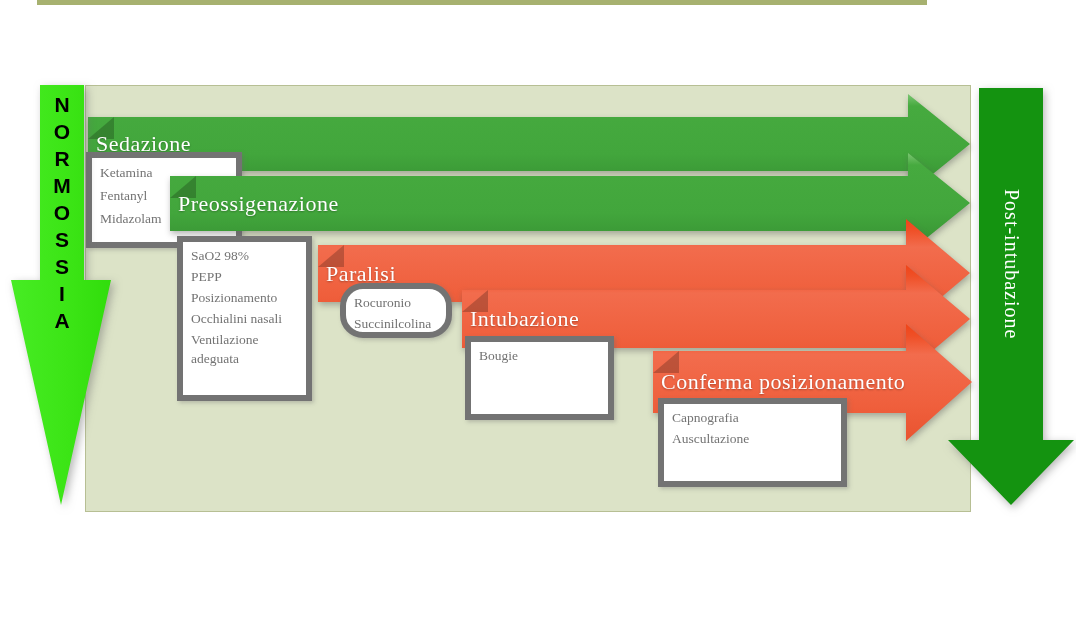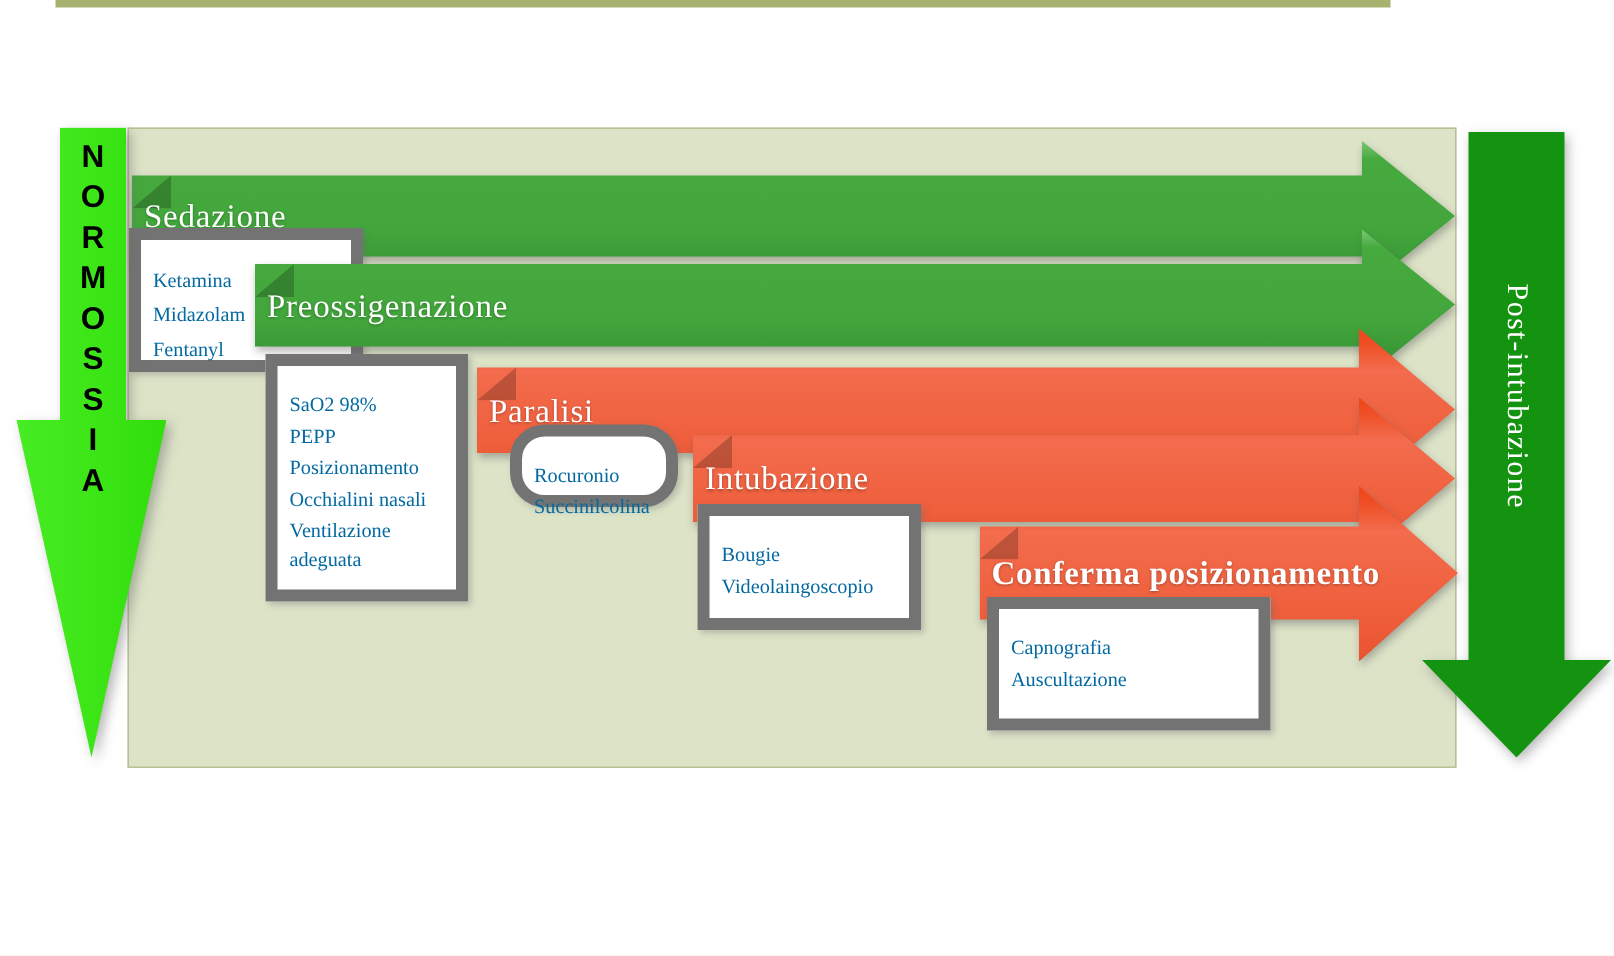--- a/index.html
+++ b/index.html
@@ -32,27 +32,27 @@
   .a2 .fold{top:23px;}  .a2 .step-label{top:23px;height:55px;}
 
   .a3{left:318px;top:219px;width:652px;height:108px;padding-left:26px;}
   .a3 .arrow-shape{clip-path:polygon(0 26px,588px 26px,588px 0,652px 54px,588px 108px,588px 83px,0 83px);}
   .a3 .fold{top:26px;}  .a3 .step-label{top:26px;height:57px;}
 
   .a4{left:462px;top:265px;width:508px;height:108px;}
   .a4 .arrow-shape{clip-path:polygon(0 25px,444px 25px,444px 0,508px 54px,444px 108px,444px 83px,0 83px);text-align:center;}
   .a4 .fold{top:25px;}  .a4 .step-label{top:25px;height:58px;}
 
-  .a5{left:653px;top:324px;width:319px;height:117px;font-weight:bold;}
+  .a5{left:653px;top:324px;width:319px;height:117px;}
   .a5 .arrow-shape{clip-path:polygon(0 27px,253px 27px,253px 0,319px 58px,253px 117px,253px 89px,0 89px);}
   .a5 .fold{top:27px;}  .a5 .step-label{top:27px;height:62px;}
 
   
-  .detail-box{position:absolute;background:#ffffff;border:8px solid #737373;box-sizing:border-box;
-              padding:16px 8px;color:#0369a1;font-size:13.5px;line-height:19px;
+  .detail-box{position:absolute;background:#ffffff;border:6px solid #737373;box-sizing:border-box;
+              padding:4px 8px;color:#737373;font-size:13.5px;line-height:19px;
               box-shadow:2px 2px 4px rgba(110,110,110,0.35);}
   .detail-box .item{margin:0 0 2px 0;}
   .b1{left:86px;top:152px;width:156px;height:96px;line-height:21px;}
   .b2{left:177px;top:222px;width:135px;height:165px;margin-top:14px;}
   .b3{left:340px;top:283px;width:112px;height:55px;border-radius:23px;}
   .b4{left:465px;top:336px;width:149px;height:84px;}
   .b5{left:658px;top:398px;width:189px;height:89px;}
 
   
   .normossia{position:absolute;left:11px;top:85px;width:100px;height:420px;
@@ -82,22 +82,22 @@
   <div class="panel"></div>
 
   <div class="arrow green a1">
     <div class="arrow-shape">
       <div class="fold"></div>
       <div class="step-label">Sedazione</div>
     </div>
   </div>
   <div class="detail-box b1">
     <div class="item">Ketamina</div>
+    <div class="item">Fentanyl</div>
     <div class="item">Midazolam</div>
-    <div class="item">Fentanyl</div>
   </div>
 
   <div class="arrow green a2">
     <div class="arrow-shape">
       <div class="fold"></div>
       <div class="step-label">Preossigenazione</div>
     </div>
   </div>
   <div class="detail-box b2">
     <div class="item">SaO2 98%</div>
@@ -119,21 +119,20 @@
   </div>
 
   <div class="arrow red a4">
     <div class="arrow-shape">
       <div class="fold"></div>
       <div class="step-label">Intubazione</div>
     </div>
   </div>
   <div class="detail-box b4">
     <div class="item">Bougie</div>
-    <div class="item">Videolaingoscopio</div>
   </div>
 
   <div class="arrow red a5">
     <div class="arrow-shape">
       <div class="fold"></div>
       <div class="step-label">Conferma posizionamento</div>
     </div>
   </div>
   <div class="detail-box b5">
     <div class="item">Capnografia</div>

